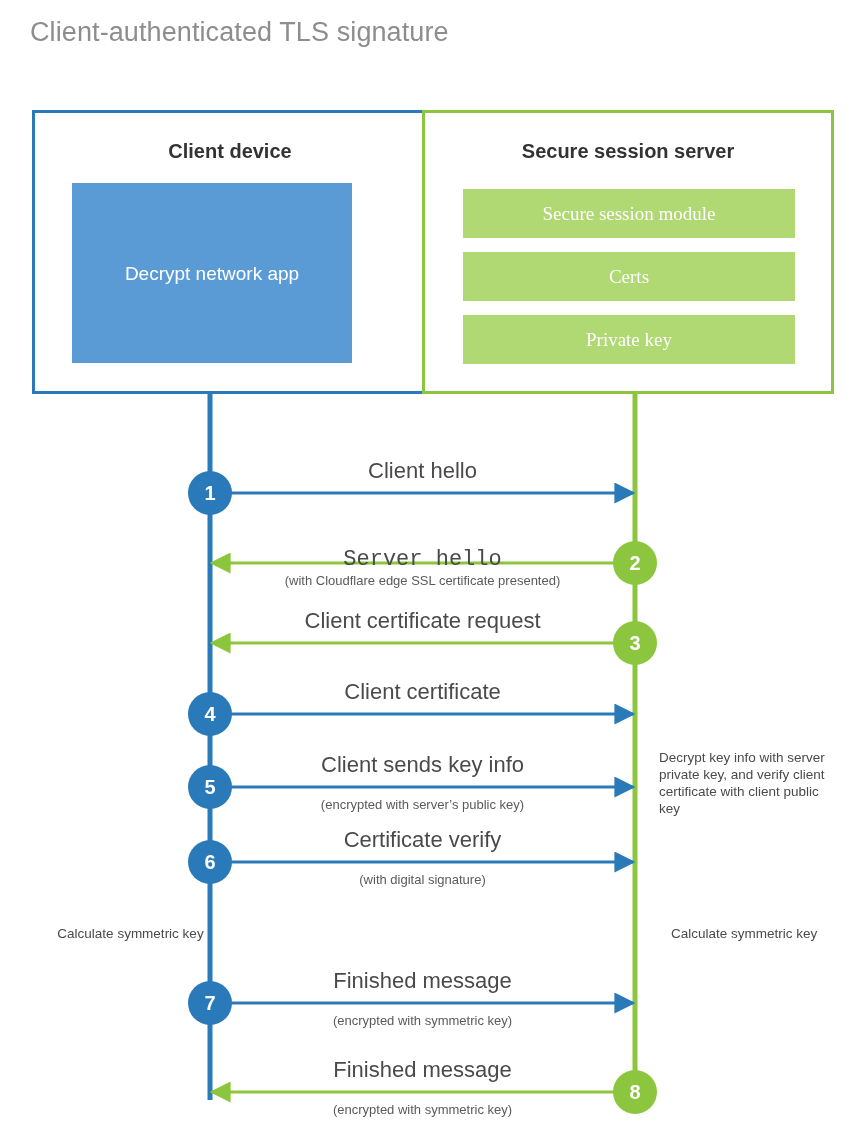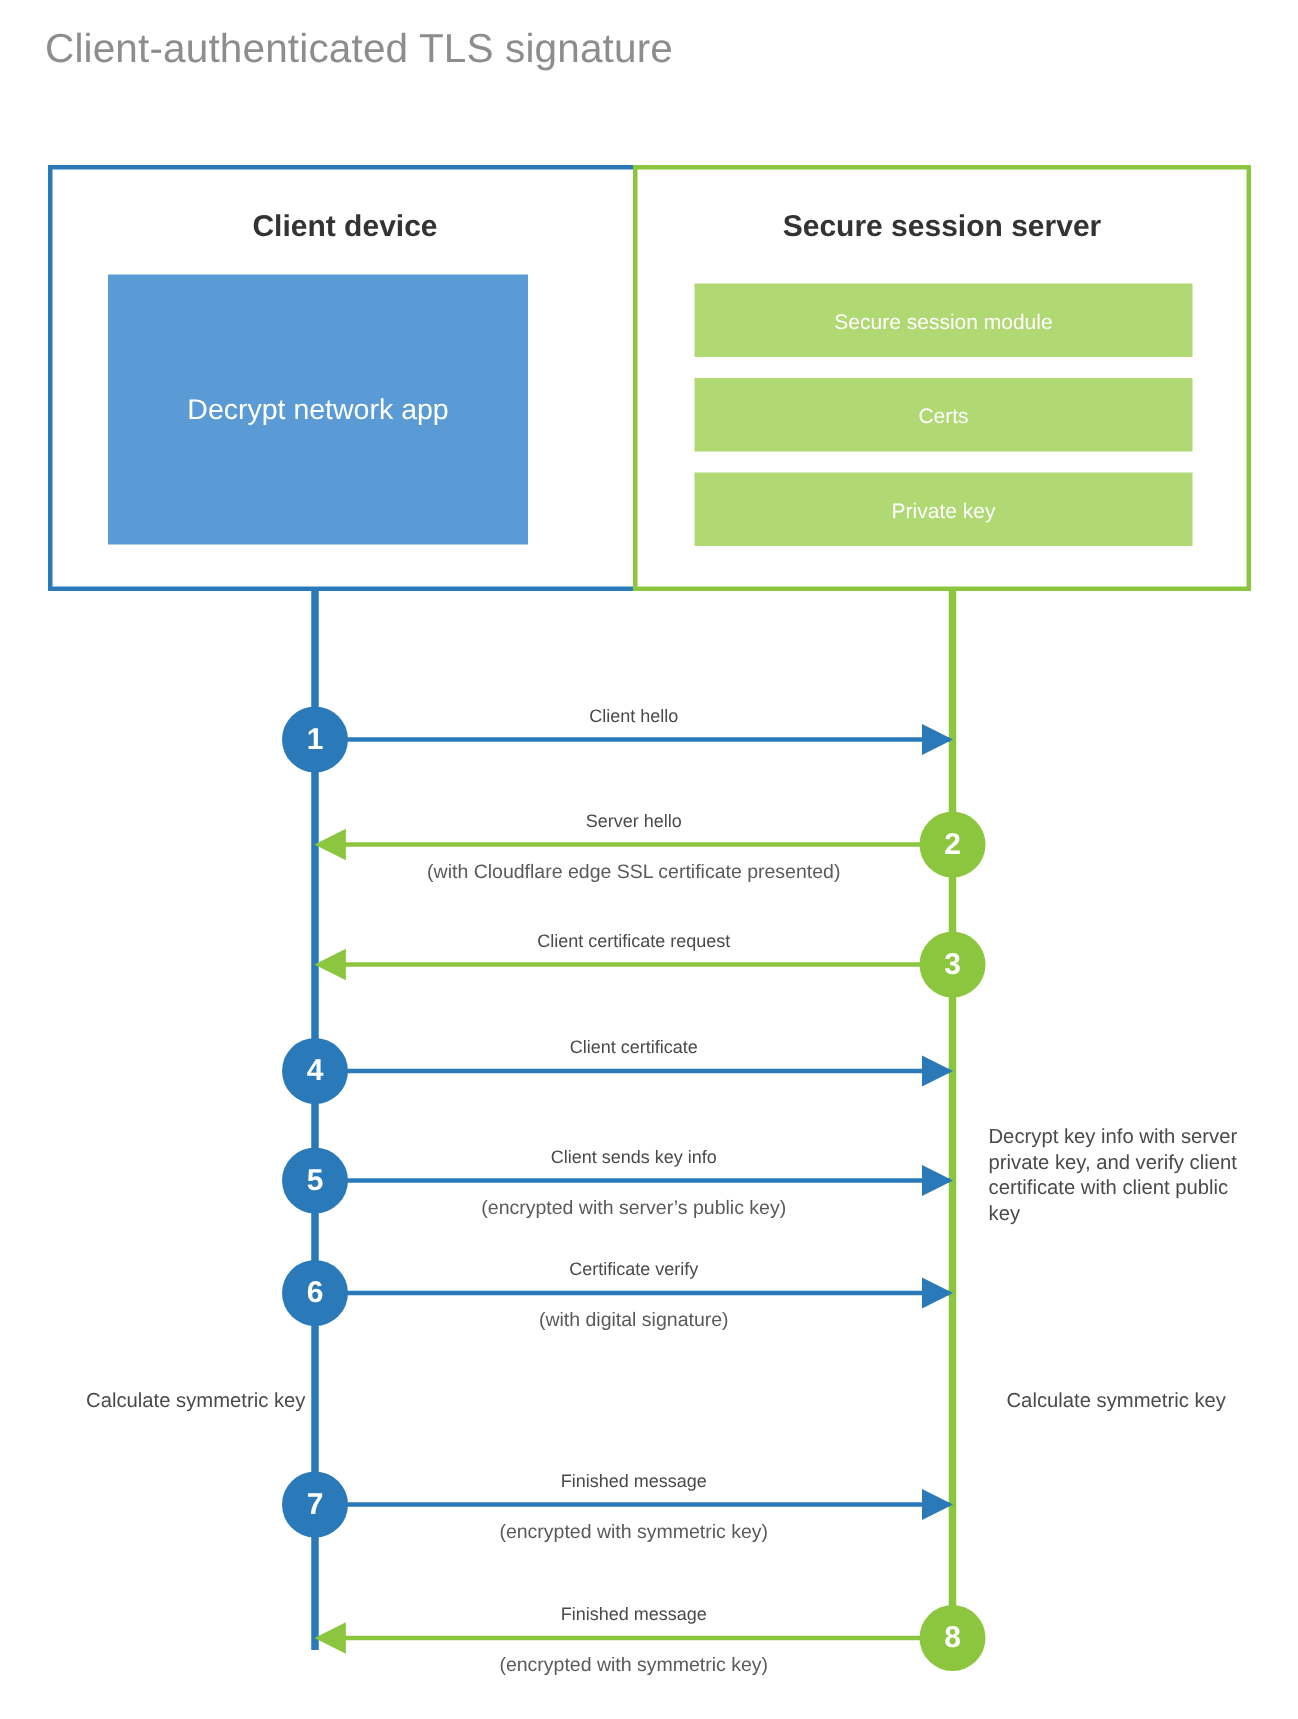--- a/index.html
+++ b/index.html
@@ -79,46 +79,47 @@
     text-align: center;
   }
 
   .server-bar {
     position: absolute;
     left: 38px;
     width: 332px;
     height: 49px;
     background: #b0d873;
     color: #ffffff;
-    font-size: 14px;
+    font-size: 19px;
     display: flex;
     align-items: center;
     justify-content: center;
     text-align: center;
+    font-family: Liberation Serif, serif;
   }
   .server-bar.b0 { top: 76px; }
   .server-bar.b1 { top: 139px; }
   .server-bar.b2 { top: 202px; }
 
   
   #seq {
     position: absolute;
     left: 0;
     top: 0;
     width: 865px;
     height: 1146px;
     pointer-events: none;
   }
 
   
   .msg-label {
     position: absolute;
     text-align: center;
     color: #4a4a4a;
-    font-size: 12px;
+    font-size: 22px;
     white-space: nowrap;
     transform: translate(-50%, -100%);
   }
   .msg-sub {
     position: absolute;
     text-align: center;
     color: #5a5a5a;
     font-size: 13px;
     white-space: nowrap;
     transform: translate(-50%, 0);
@@ -188,21 +189,21 @@
         <line x1="210" y1="862" x2="633" y2="862" stroke="#2a7ab9" stroke-width="3" marker-end="url(#ah-blue)"></line>
         <line x1="210" y1="1003" x2="633" y2="1003" stroke="#2a7ab9" stroke-width="3" marker-end="url(#ah-blue)"></line>
         <line x1="635" y1="1092" x2="212" y2="1092" stroke="#8cc63e" stroke-width="3" marker-end="url(#ah-green)"></line>
       </g>
   </svg>
 
   <div id="label-layer">
       <div class="step-num client" style="left: 210px; top: 493px;">1</div>
       <div class="msg-label" style="left: 422.5px; top: 484px;">Client hello</div>
       <div class="step-num server" style="left: 635px; top: 563px;">2</div>
-      <div class="msg-label" style="left: 422.5px; top: 554px;">Server hello</div>
+      <div class="msg-label" style="left: 422.5px; top: 572px; font-family: Liberation Mono, monospace;">Server hello</div>
       <div class="msg-sub" style="left: 422.5px; top: 573px;">(with Cloudflare edge SSL certificate presented)</div>
       <div class="step-num server" style="left: 635px; top: 643px;">3</div>
       <div class="msg-label" style="left: 422.5px; top: 634px;">Client certificate request</div>
       <div class="step-num client" style="left: 210px; top: 714px;">4</div>
       <div class="msg-label" style="left: 422.5px; top: 705px;">Client certificate</div>
       <div class="step-num client" style="left: 210px; top: 787px;">5</div>
       <div class="msg-label" style="left: 422.5px; top: 778px;">Client sends key info</div>
       <div class="msg-sub" style="left: 422.5px; top: 797px;">(encrypted with server’s public key)</div>
       <div class="step-num client" style="left: 210px; top: 862px;">6</div>
       <div class="msg-label" style="left: 422.5px; top: 853px;">Certificate verify</div>

